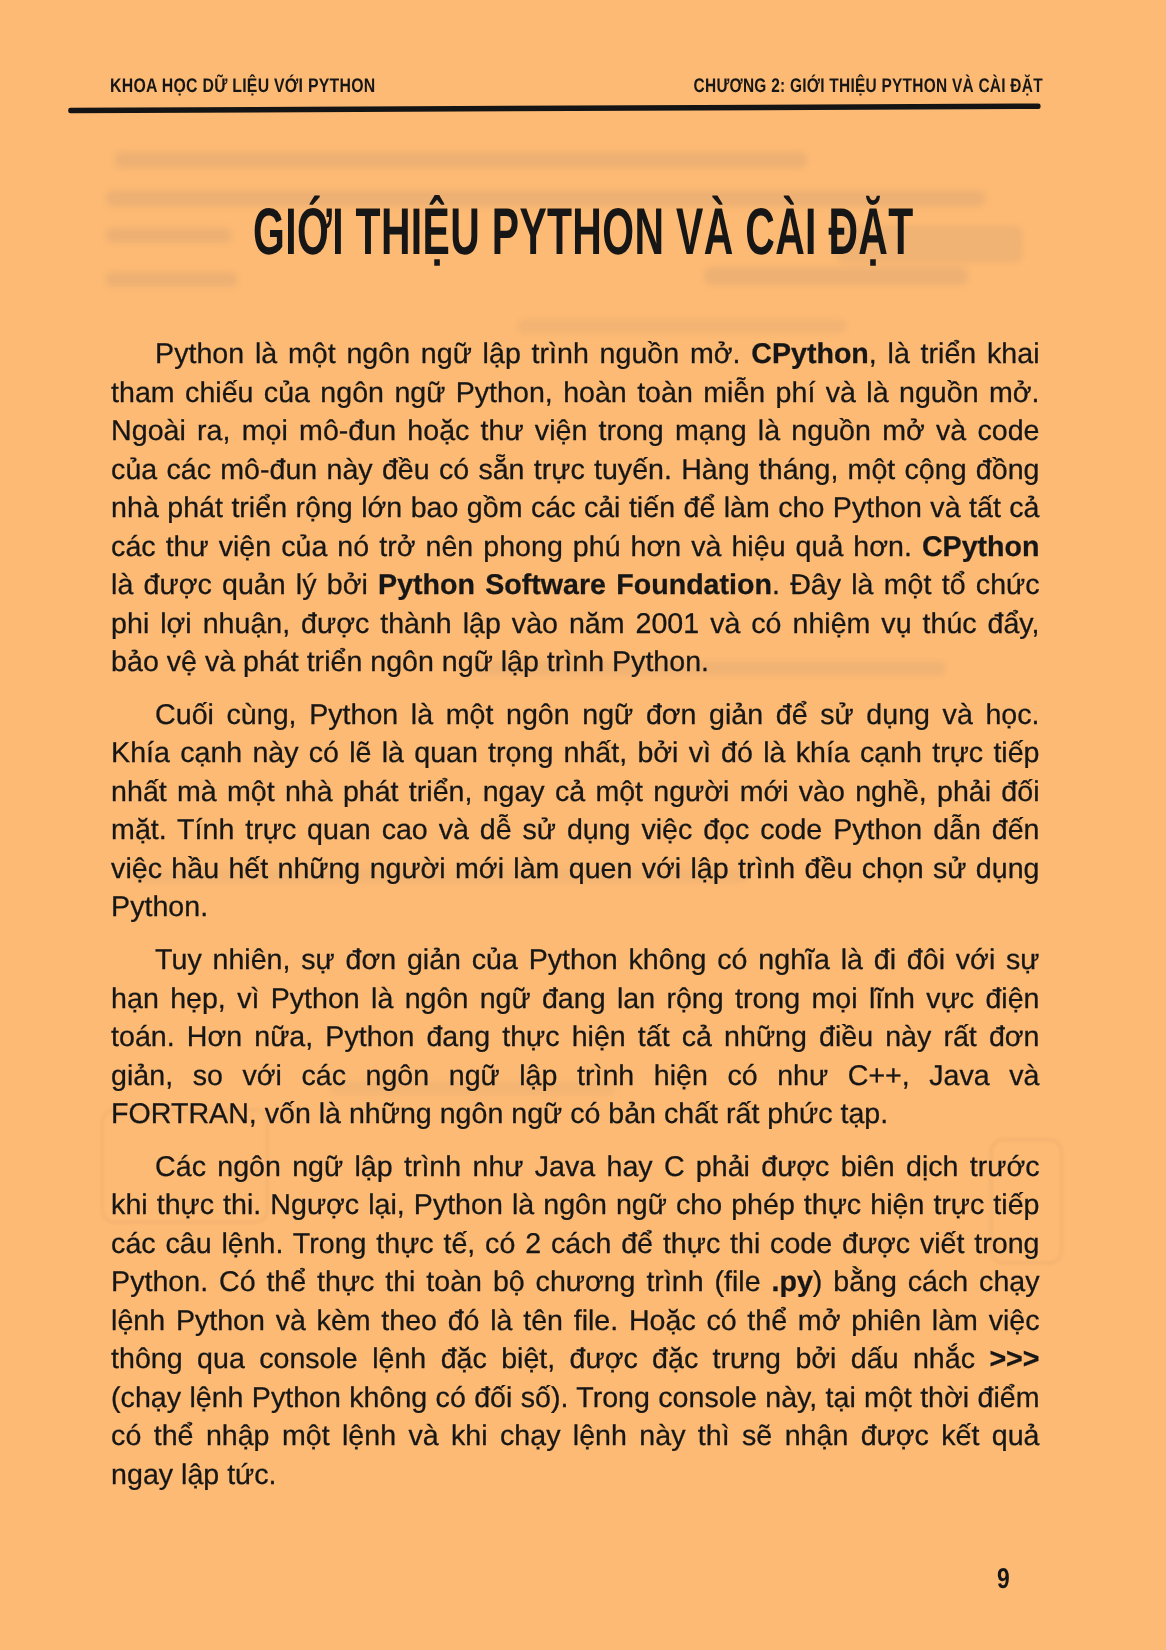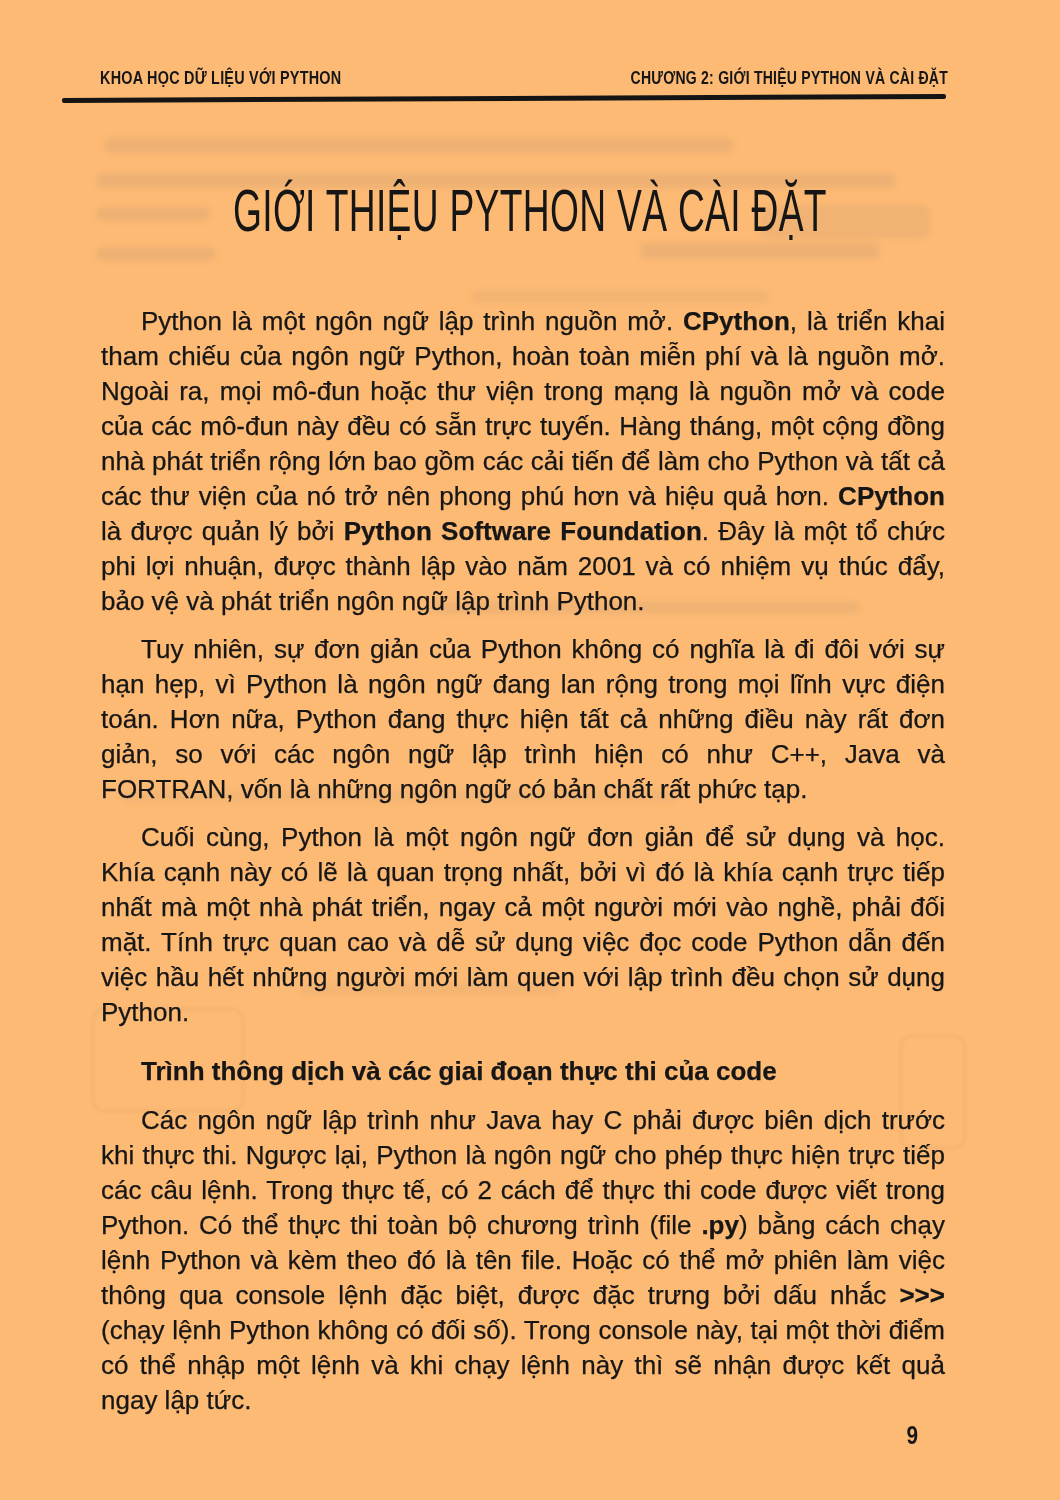--- a/index.html
+++ b/index.html
@@ -40,21 +40,21 @@
     top: 126px; right: 116px;
     font-size: 42px; font-weight: 700;
     white-space: nowrap;
   }
   .chapter-label .squeeze { display: inline-block; transform: scaleX(.78); transform-origin: 100% 50%; }
 
   .chapter-title {
     position: absolute;
     top: 176px; left: 0; width: 100%;
     text-align: center;
-    font-size: 60px; font-weight: 400;
+    font-size: 60px; font-weight: 700;
     white-space: nowrap;
   }
   .chapter-title .squeeze { display: inline-block; transform: scaleX(.62); transform-origin: 50% 50%; letter-spacing: .5px; }
 
   
   .page-body {
     position: absolute;
     top: 284px; left: 101px; width: 844px;
     font-size: 26px;
     line-height: 35px;
@@ -128,21 +128,20 @@
     <span class="rh-right">CHƯƠNG 2: GIỚI THIỆU PYTHON VÀ CÀI ĐẶT</span>
   </div>
   <div class="header-rule"></div>
 
   <h1 class="chapter-title" style="margin:0; font-size:60px;">
     <span class="squeeze">GIỚI THIỆU PYTHON VÀ CÀI ĐẶT</span>
   </h1>
 
   <article class="page-body" id="body-container">
       <p class="para"><span>Python là một ngôn ngữ lập trình nguồn mở. </span><b>CPython</b><span>, là triển khai tham chiếu của ngôn ngữ Python, hoàn toàn miễn phí và là nguồn mở. Ngoài ra, mọi mô-đun hoặc thư viện trong mạng là nguồn mở và code của các mô-đun này đều có sẵn trực tuyến. Hàng tháng, một cộng đồng nhà phát triển rộng lớn bao gồm các cải tiến để làm cho Python và tất cả các thư viện của nó trở nên phong phú hơn và hiệu quả hơn. </span><b>CPython</b><span> là được quản lý bởi </span><b>Python Software Foundation</b><span>. Đây là một tổ chức phi lợi nhuận, được thành lập vào năm 2001 và có nhiệm vụ thúc đẩy, bảo vệ và phát triển ngôn ngữ lập trình Python.</span></p>
+      <p class="para"><span>Cuối cùng, Python là một ngôn ngữ đơn giản để sử dụng và học. Khía cạnh này có lẽ là quan trọng nhất, bởi vì đó là khía cạnh trực tiếp nhất mà một nhà phát triển, ngay cả một người mới vào nghề, phải đối mặt. Tính trực quan cao và dễ sử dụng việc đọc code Python dẫn đến việc hầu hết những người mới làm quen với lập trình đều chọn sử dụng Python.</span></p>
       <p class="para"><span>Tuy nhiên, sự đơn giản của Python không có nghĩa là đi đôi với sự hạn hẹp, vì Python là ngôn ngữ đang lan rộng trong mọi lĩnh vực điện toán. Hơn nữa, Python đang thực hiện tất cả những điều này rất đơn giản, so với các ngôn ngữ lập trình hiện có như C++, Java và FORTRAN, vốn là những ngôn ngữ có bản chất rất phức tạp.</span></p>
-      <p class="para"><span>Cuối cùng, Python là một ngôn ngữ đơn giản để sử dụng và học. Khía cạnh này có lẽ là quan trọng nhất, bởi vì đó là khía cạnh trực tiếp nhất mà một nhà phát triển, ngay cả một người mới vào nghề, phải đối mặt. Tính trực quan cao và dễ sử dụng việc đọc code Python dẫn đến việc hầu hết những người mới làm quen với lập trình đều chọn sử dụng Python.</span></p>
-      <p class="heading"><b>Trình thông dịch và các giai đoạn thực thi của code</b></p>
       <p class="para"><span>Các ngôn ngữ lập trình như Java hay C phải được biên dịch trước khi thực thi. Ngược lại, Python là ngôn ngữ cho phép thực hiện trực tiếp các câu lệnh. Trong thực tế, có 2 cách để thực thi code được viết trong Python. Có thể thực thi toàn bộ chương trình (file </span><b>.py</b><span>) bằng cách chạy lệnh Python và kèm theo đó là tên file. Hoặc có thể mở phiên làm việc thông qua console lệnh đặc biệt, được đặc trưng bởi dấu nhắc </span><b>&gt;&gt;&gt;</b><span> (chạy lệnh Python không có đối số). Trong console này, tại một thời điểm có thể nhập một lệnh và khi chạy lệnh này thì sẽ nhận được kết quả ngay lập tức.</span></p>
     </article>
 
   <div class="page-number">9</div>
 
 </div>
 
 </body></html>

